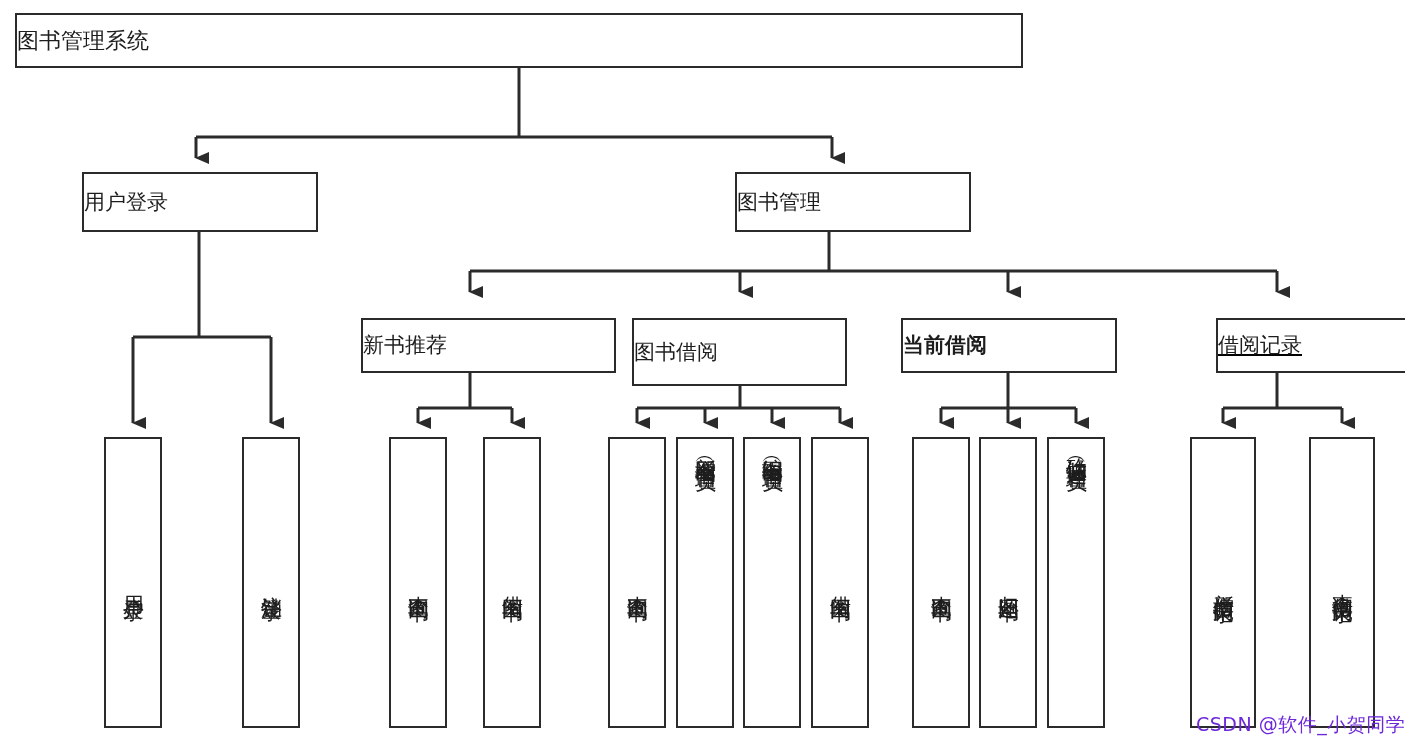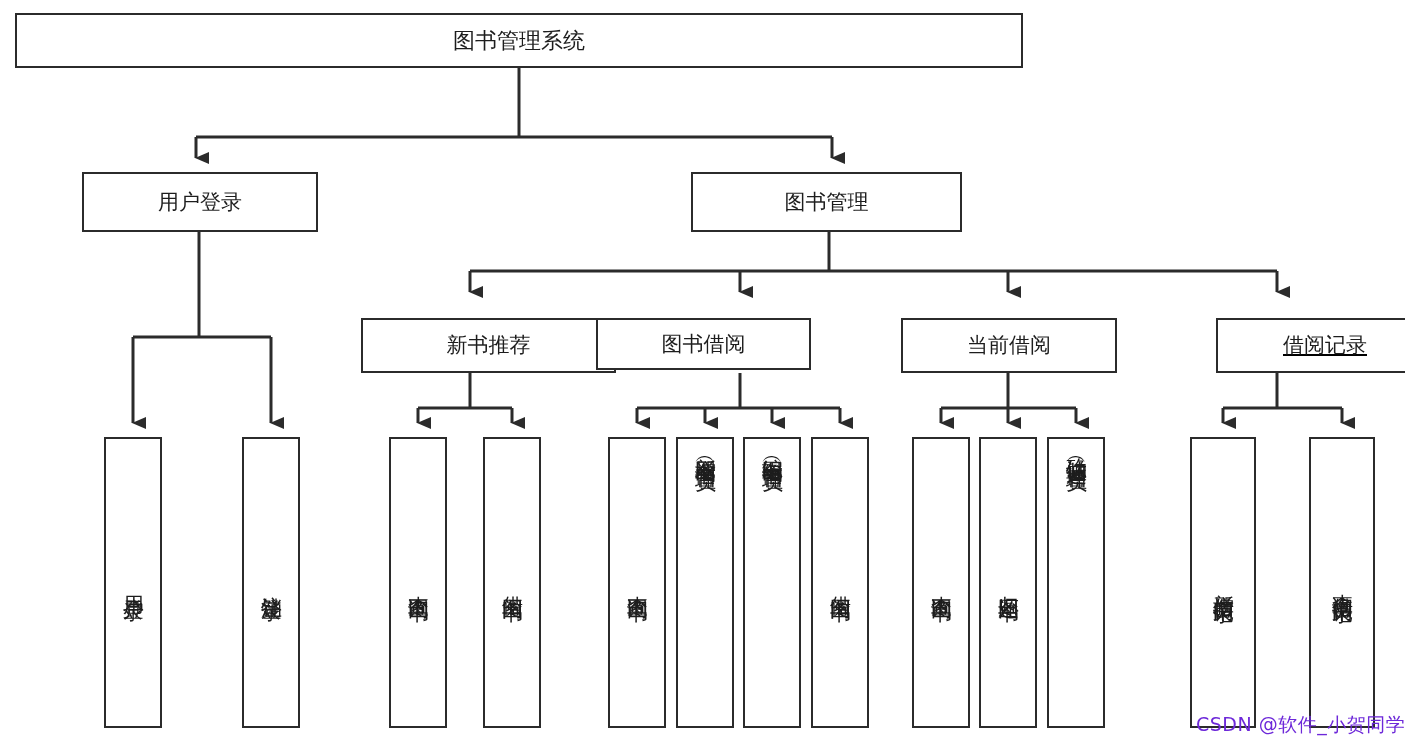--- a/index.html
+++ b/index.html
@@ -26,21 +26,21 @@
     height: 747px;
     pointer-events: none;
   }
   .node {
     position: absolute;
     box-sizing: border-box;
     background: #ffffff;
     border: 2px solid #2b2b2b;
     display: flex;
     align-items: center;
-    justify-content: center;
+    justify-content: flex-start;
     overflow: hidden;
   }
   .node .label {
     color: #1d1d1d;
     line-height: 1.18;
     text-align: center;
     white-space: pre-wrap;
   }
   
   .node.horiz .label {
@@ -135,31 +135,31 @@
     </g>
   </svg>
 
   <div class="node horiz root" style="left:15px; top:13px; width:1008px; height:55px;">
     <span class="label">图书管理系统</span>
   </div>
 
   <div class="node horiz" style="left:82px; top:172px; width:236px; height:60px;">
     <span class="label">用户登录</span>
   </div>
-  <div class="node horiz" style="left:691px; top:172px; width:271px; height:60px;">
+  <div class="node horiz" style="left:735px; top:172px; width:236px; height:60px;">
     <span class="label">图书管理</span>
   </div>
 
   <div class="node horiz" style="left:361px; top:318px; width:255px; height:55px;">
     <span class="label">新书推荐</span>
   </div>
-  <div class="node horiz" style="left:596px; top:318px; width:215px; height:52px;">
+  <div class="node horiz" style="left:632px; top:318px; width:215px; height:68px;">
     <span class="label">图书借阅</span>
   </div>
-  <div class="node horiz" style="left:901px; top:318px; width:216px; height:55px;">
+  <div class="node horiz" style="left:901px; top:318px; width:216px; height:55px;font-weight:bold;">
     <span class="label">当前借阅</span>
   </div>
   <div class="node horiz" style="left:1216px; top:318px; width:218px; height:55px;text-decoration:underline;">
     <span class="label">借阅记录</span>
   </div>
 
   <div class="node vert centered" style="left:104px; top:437px; width:58px; height:291px;">
     <span class="label">用户登录</span>
   </div>
   <div class="node vert centered" style="left:242px; top:437px; width:58px; height:291px;">

